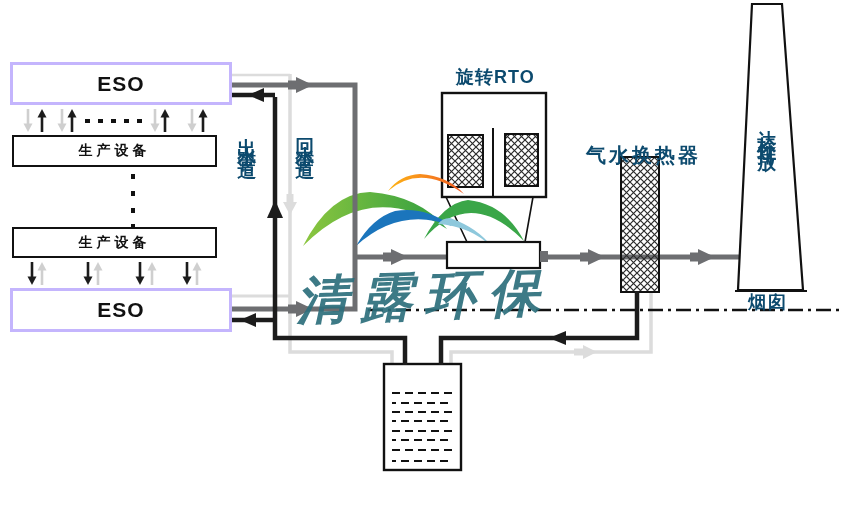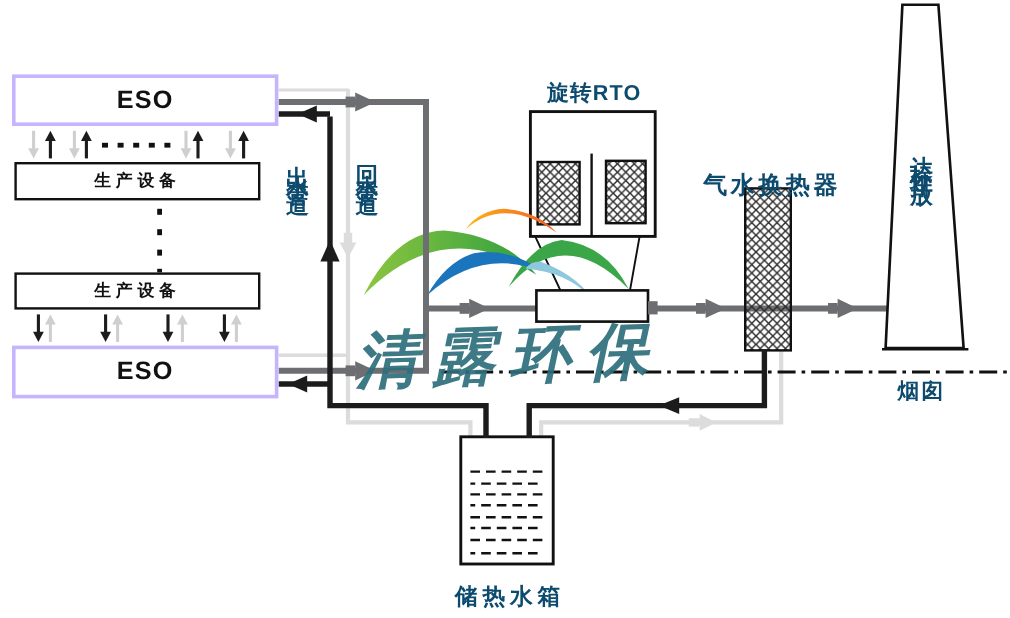--- a/index.html
+++ b/index.html
@@ -203,18 +203,17 @@
   </div>
   <div class="box eso" style="left:10px;top:288px;width:222px;height:44px;">
     <span>ESO</span>
   </div>
 
   <div class="lbl vlbl" style="left:236px;top:122px;font-size:19px;letter-spacing:8px;">出水管道</div>
   <div class="lbl vlbl" style="left:294px;top:122px;font-size:19px;letter-spacing:8px;">回水管道</div>
   <div class="lbl" style="left:456px;top:67px;font-size:18px;letter-spacing:1px;">旋转RTO</div>
   <div class="lbl" style="left:586px;top:120px;font-size:20px;letter-spacing:3px;margin-top:24px;">气水换热器</div>
   <div class="lbl vlbl" style="left:756px;top:114px;font-size:19px;letter-spacing:8px;">达标排放</div>
-  <div class="lbl" style="left:748px;top:292px;font-size:18px;letter-spacing:2px;margin-top:24px;">烟囱</div>
-  <div class="lbl" style="left:379px;top:487px;font-size:19px;letter-spacing:4px;">储热水箱</div>
+  <div class="lbl" style="left:748px;top:292px;font-size:18px;letter-spacing:2px;">烟囱</div>
 
   <div id="watermark" style="left:296px;top:262px;">清露环保</div>
 
 </div>
 
 </body></html>

